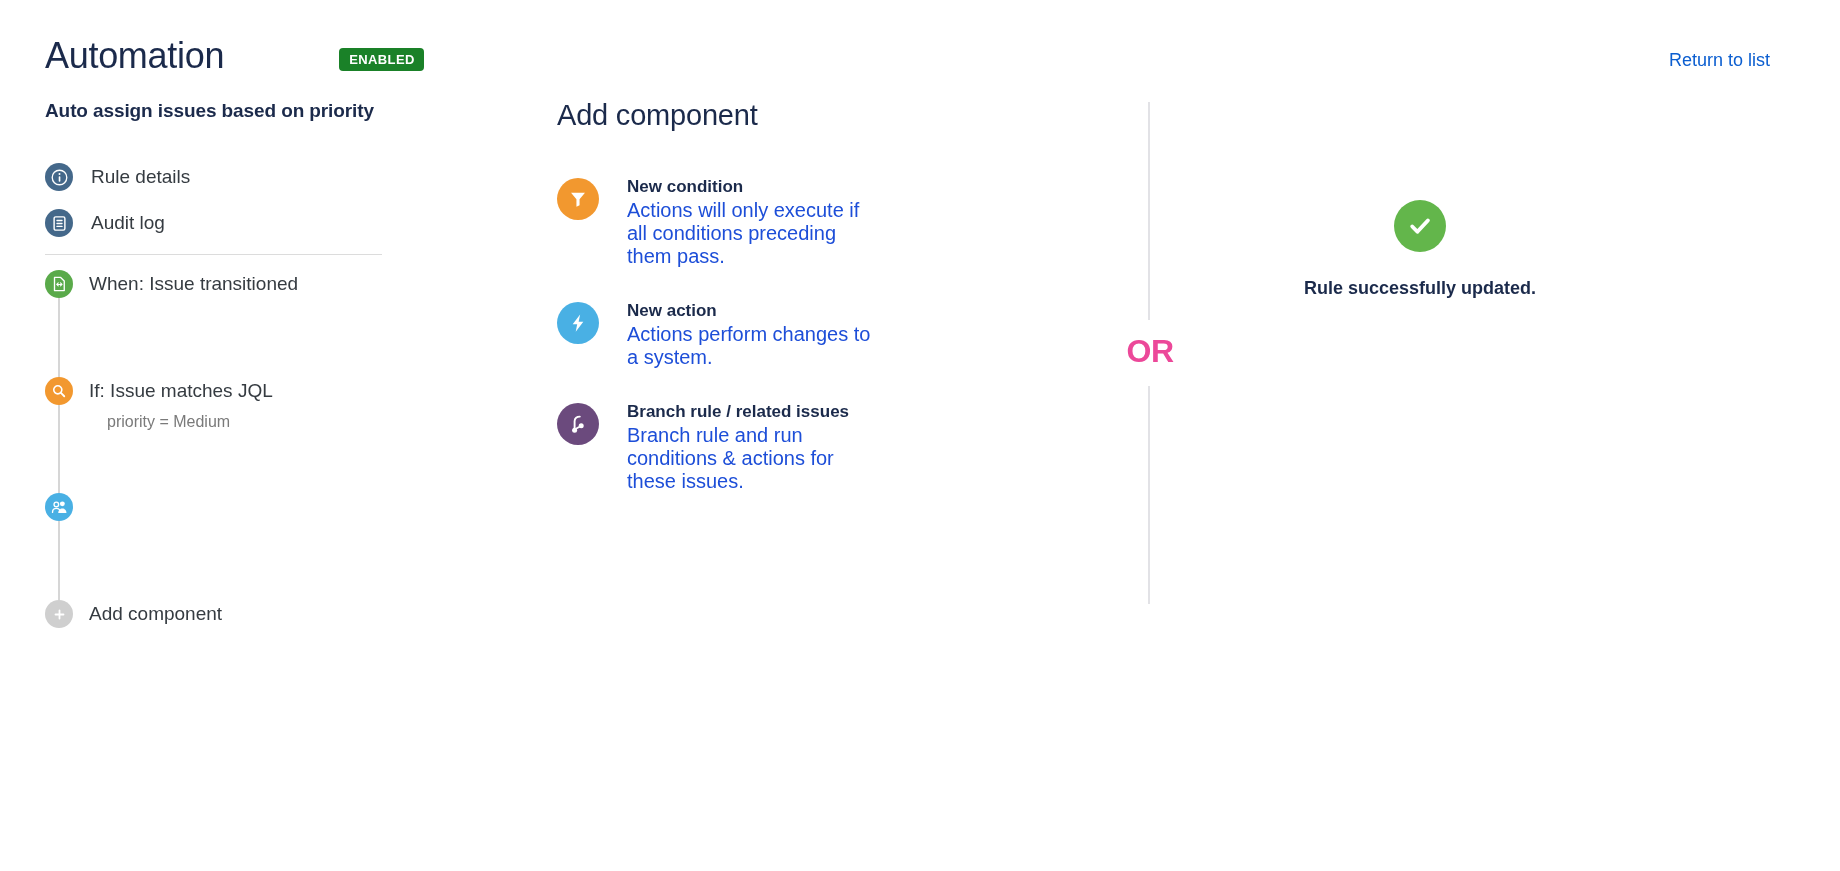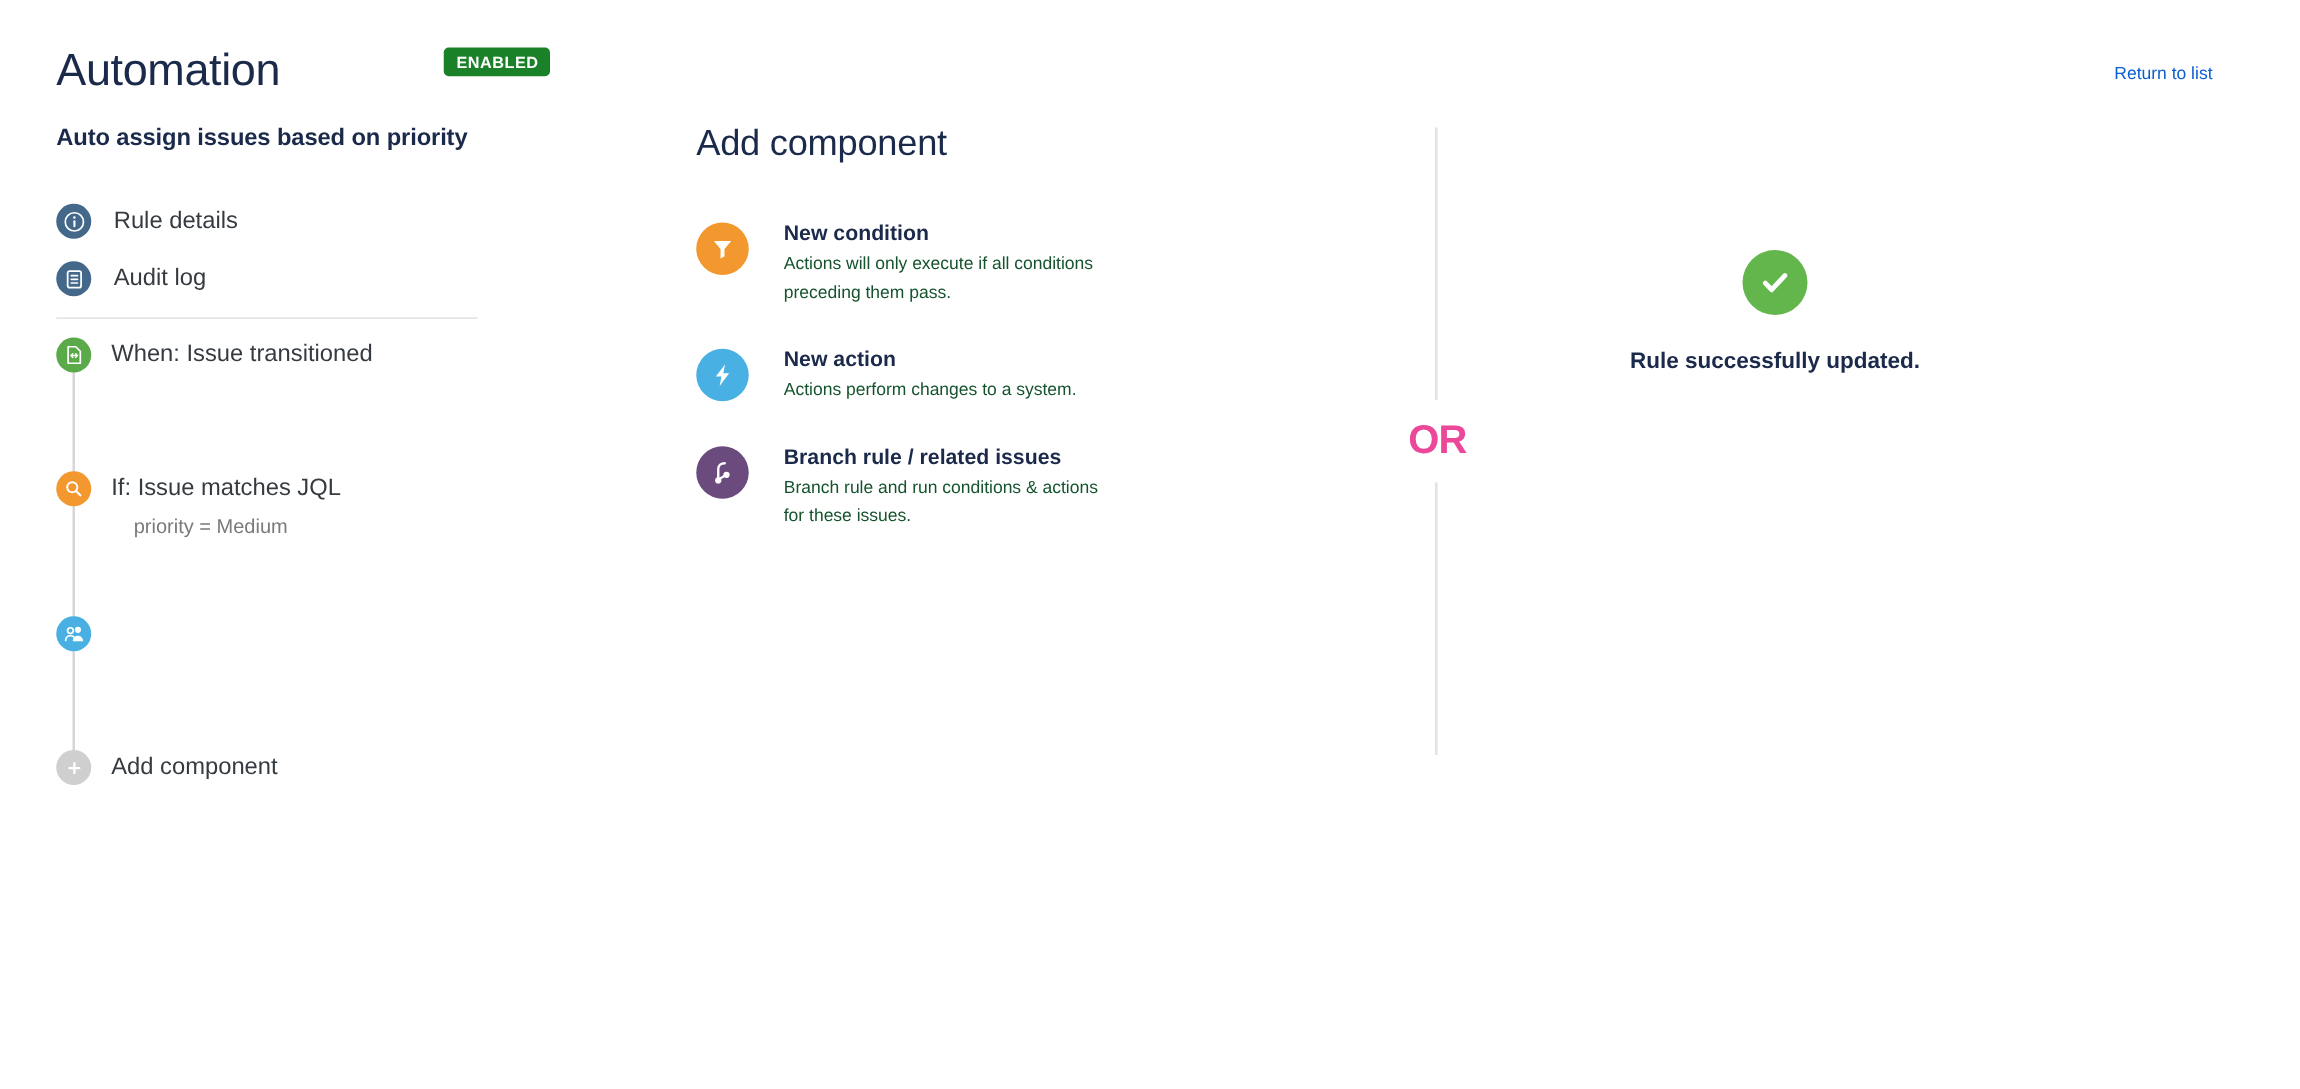--- a/index.html
+++ b/index.html
@@ -24,22 +24,22 @@
   
   .header {
     position: absolute;
     left: 45px;
     top: 34px;
     width: 1760px;
     height: 60px;
   }
   .title-row {
     display: flex;
-    align-items: center;
-    gap: 16px;
+    align-items: flex-end;
+    gap: 0;
   }
   .page-title {
     font-size: 36px;
     line-height: 44px;
     font-weight: 400;
     color: #1b2a4b;
     letter-spacing: -0.3px;
   }
   .badge-enabled {
     margin-left: 115px;
@@ -51,21 +51,21 @@
     padding: 4px 9px 4px 10px;
     border-radius: 4px;
     line-height: 15px;
     position: relative;
     top: -7px;
   }
   .return-link {
     position: absolute;
     right: 35px;
     top: 16px;
-    font-size: 14px;
+    font-size: 18px;
     color: #0b5ed0;
     text-decoration: none;
     cursor: pointer;
   }
 
   .rule-name {
     position: absolute;
     left: 45px;
     top: 100px;
     font-size: 19px;
@@ -233,22 +233,22 @@
     margin-left: 28px;
     width: 255px;
   }
   .comp-title {
     font-size: 17px;
     font-weight: bold;
     color: #1b2a4b;
     line-height: 22px;
   }
   .comp-desc {
-    font-size: 14px;
-    color: #14532d;
+    font-size: 20px;
+    color: #1d4ed8;
     line-height: 23px;
     margin-top: 1px;
   }
 
   
   .or-wrap {
     position: absolute;
     left: 1120px;
     top: 96px;
     width: 60px;

